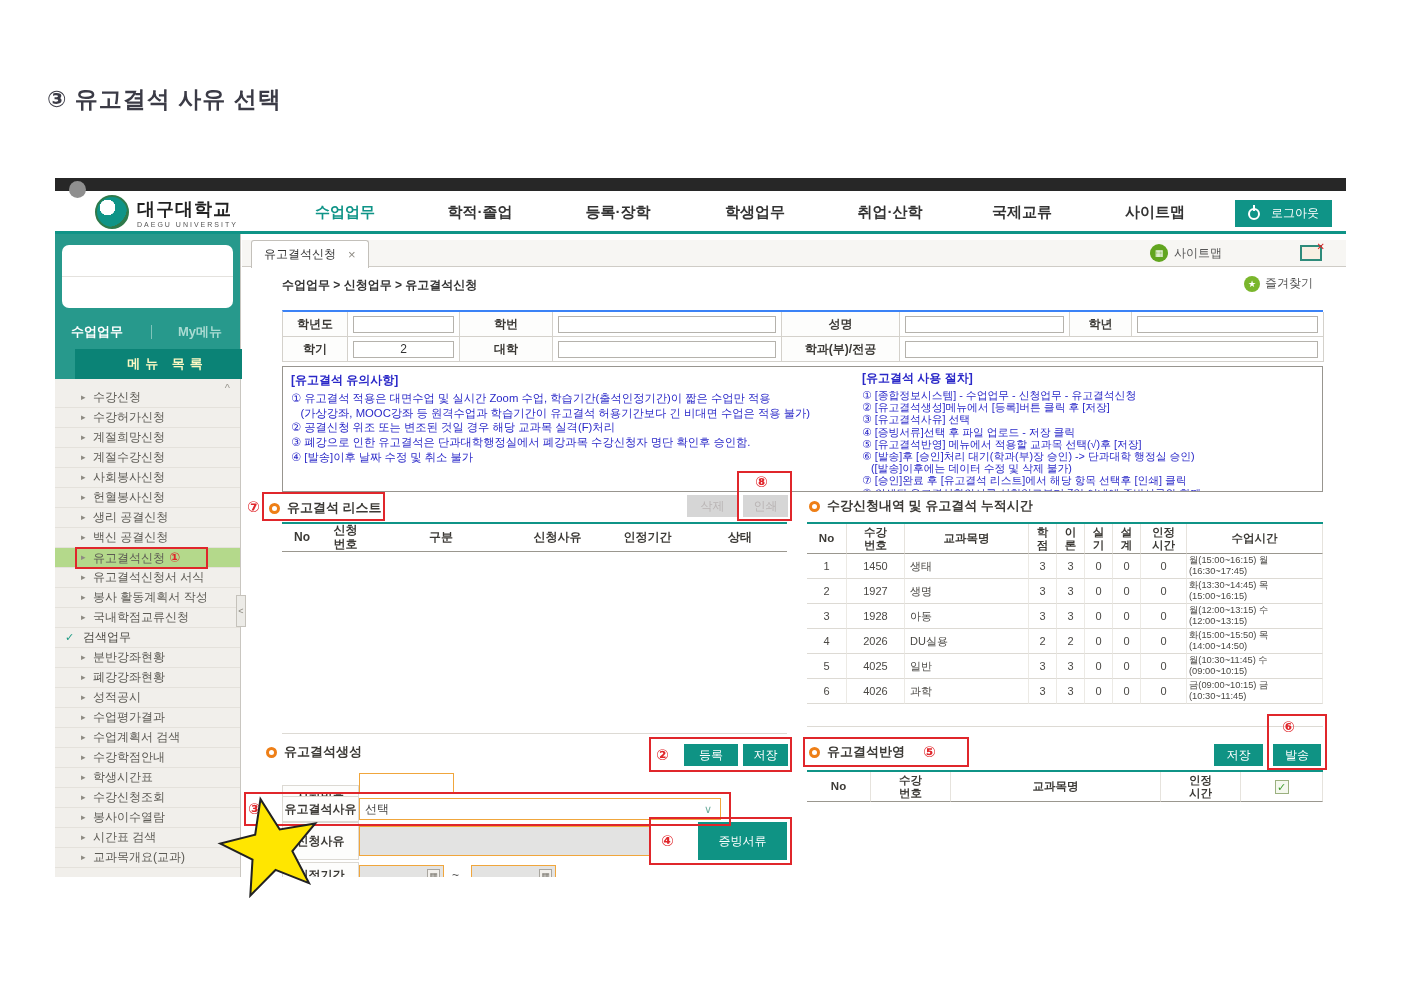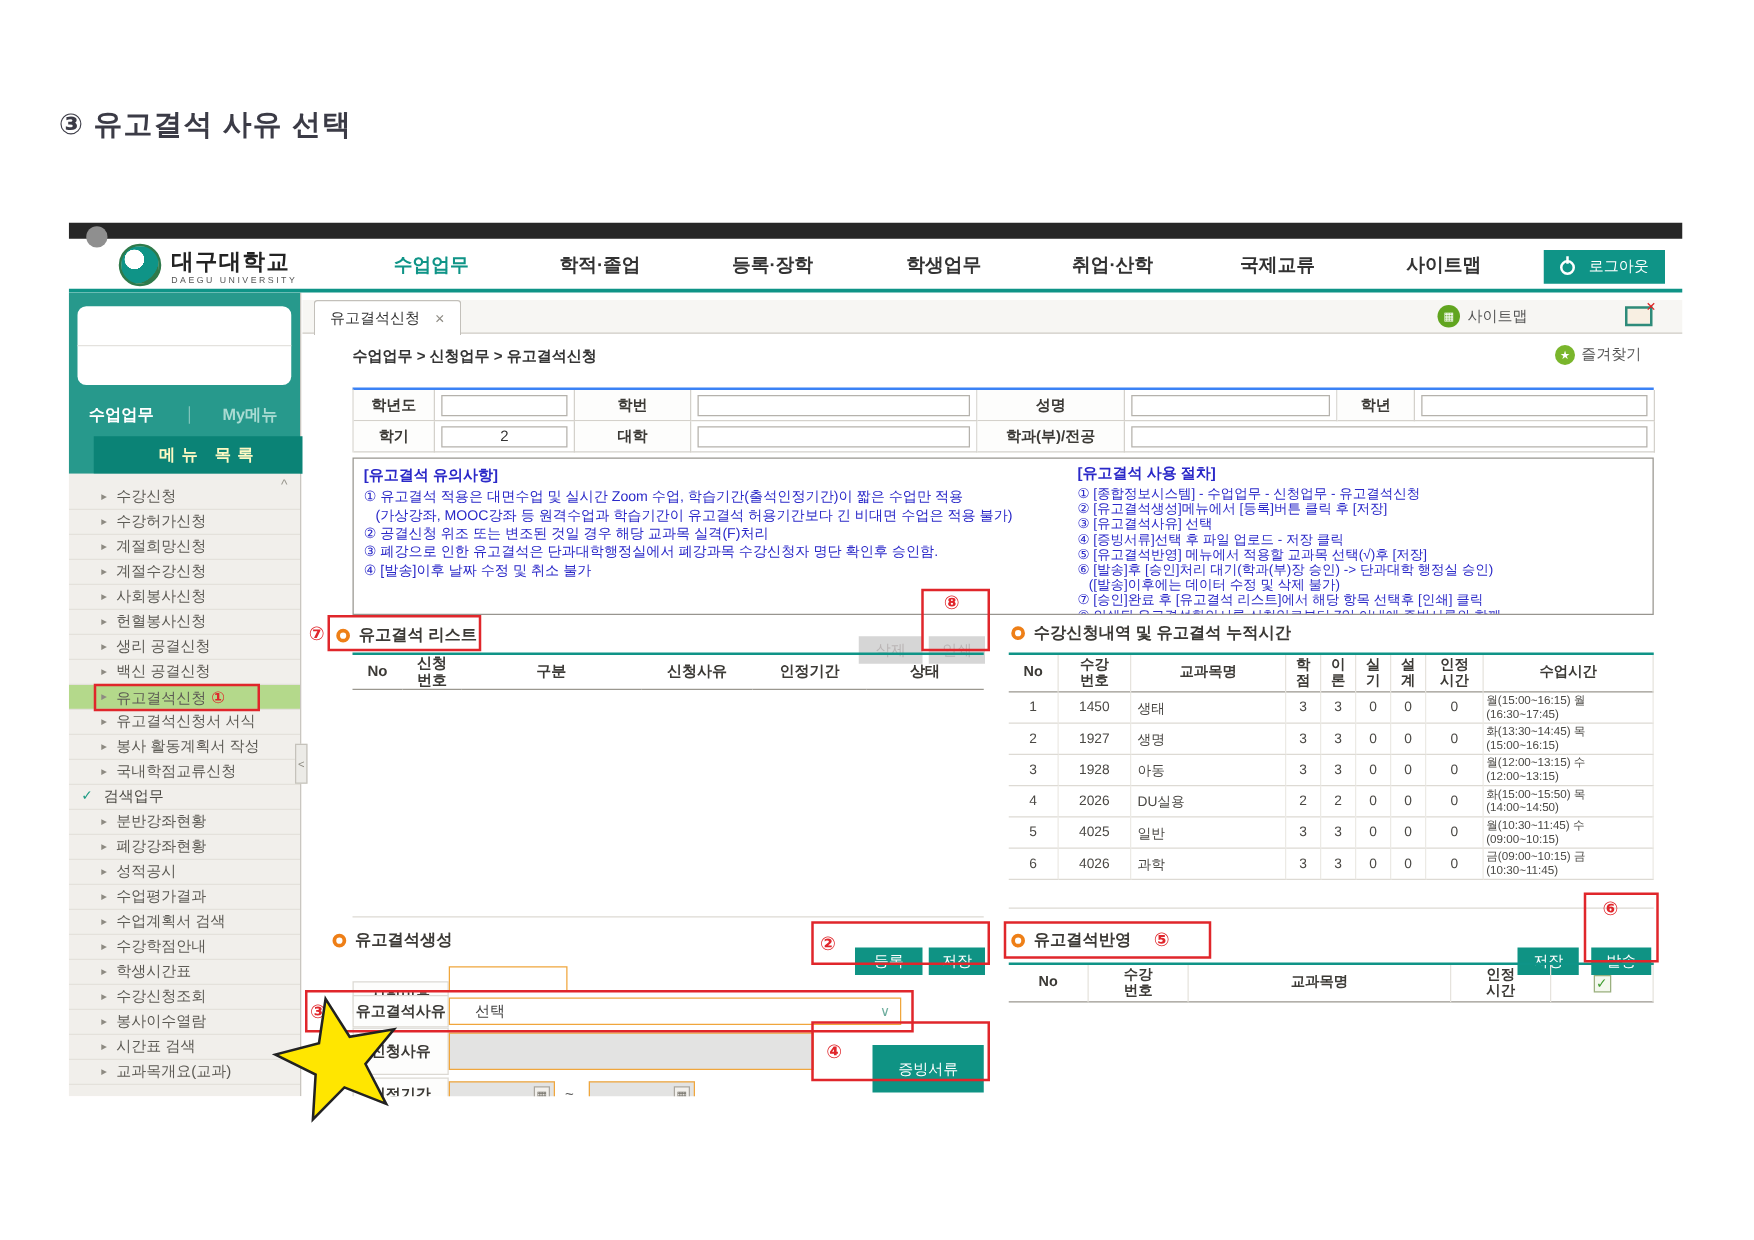--- a/index.html
+++ b/index.html
@@ -70,21 +70,21 @@
   .notice { position:absolute; left:40px; top:132px; width:1041px; height:126px; border:1px solid #98958f; background:#fff; overflow:hidden; }
   .ncol-l { position:absolute; left:8px; top:5px; width:568px; }
   .ncol-r { position:absolute; left:579px; top:3px; width:456px; }
   .nt { font-size:12px; font-weight:bold; color:#2a28c8; margin-bottom:2px; }
   .nl { white-space:pre-wrap; font-size:11.3px; color:#2a28c8; line-height:1.3; }
   .ncol-r .nl { font-size:10.8px; line-height:1.13; }
 
   .sec-title { position:absolute; font-size:13px; font-weight:bold; color:#3c3a36; display:flex; align-items:center; white-space:nowrap; }
   .blt { display:inline-block; width:11px; height:11px; border:3px solid #ee7f17; border-radius:50%; background:#fff; margin-right:7px; }
 
-  .btn { position:absolute; height:22px; font-size:12px; border:none; cursor:pointer; font-family:inherit; padding:0 6px;margin-top:14px; }
+  .btn { position:absolute; height:22px; font-size:12px; border:none; cursor:pointer; font-family:inherit; padding:0 6px; }
   .btn-teal { background:#0f9384; color:#fff; }
   .btn-gray { background:#d6d6d6; color:#bab5b5; }
 
   .rbox { position:absolute; border:2px solid #e0262b; pointer-events:none; z-index:30; }
   .ann { position:absolute; color:#e0262b; font-weight:bold; font-size:15px; z-index:31; font-family:"DejaVu Sans",sans-serif; }
 
   .ltable { position:absolute; left:40px; top:288px; width:505px; border-top:2px solid #0f9487; }
   .ltable-hdr { display:grid; grid-template-columns:40px 47px 144px 89px 91px 94px; }
   .lh { height:28px; font-size:12px; font-weight:bold; color:#3c3a36; display:flex; align-items:center; justify-content:center; border-bottom:1px solid #9a978f; white-space:pre-line; text-align:center; line-height:1.1; }
   .lempty { height:182px; border-bottom:1px solid #dddad4; }
@@ -93,21 +93,21 @@
   .eh { height:30px; font-size:11.5px; font-weight:bold; color:#3c3a36; display:flex; align-items:center; justify-content:center; border-bottom:1px solid #9a978f; border-right:1px solid #e6e3dd; white-space:pre-line; text-align:center; line-height:1.1; }
   .ec { height:25px; font-size:11px; color:#4a4844; display:flex; align-items:center; justify-content:center; border-bottom:1px solid #ddDAd4; border-right:1px solid #eceae5; }
   .ec.nm { justify-content:flex-start; padding-left:5px; }
   .ec.tm { font-size:9.3px; line-height:1.15; padding:1px 2px; justify-content:flex-start; text-align:left; display:block; overflow:hidden; }
 
   .atable { position:absolute; left:565px; top:536px; width:516px; border-top:2px solid #0f9487; display:grid; grid-template-columns:64px 80px 210px 80px 82px; }
   .cbx { width:14px; height:14px; border:1px solid #9bb07f; background:#f4f8ee; color:#3f9d2f; font-size:11px; line-height:12px; text-align:center; cursor:pointer; }
 
   .cform-label { position:absolute; width:77px; font-size:12px; font-weight:bold; color:#3c3a36; display:flex; align-items:center; justify-content:center; border:1px solid #dcd9d3; background:#fdfdfc; }
   .o-inp { position:absolute; border:1px solid #f0a63c; background:#fff; font-size:12px; font-family:inherit; padding:0 4px; }
-  .o-sel { position:absolute; border:1px solid #f0a63c; background:#fff; font-size:12px; color:#444; display:flex; align-items:center; padding:0 20px; cursor:pointer; }
+  .o-sel { position:absolute; border:1px solid #f0a63c; background:#fff; font-size:12px; color:#444; display:flex; align-items:center; padding:0 5px; cursor:pointer; }
   .o-sel .chev { position:absolute; right:8px; color:#6fae9f; font-size:11px; }
   .o-dis { background:#e3e3e2; }
   .cal { position:absolute; right:3px; top:3px; width:13px; height:13px; border:1px solid #a9a69f; background:#f2f0ec; color:#77746c; font-size:9px; line-height:12px; text-align:center; }
   .tilde { position:absolute; font-size:12px; color:#555; }
   .divline { position:absolute; border-top:1px solid #dddad4; }
 
   .star { position:absolute; left:217px; top:793px; width:106px; height:102px; z-index:50; transform:rotate(-12deg); }
 </style>
 </head>
 <body>

